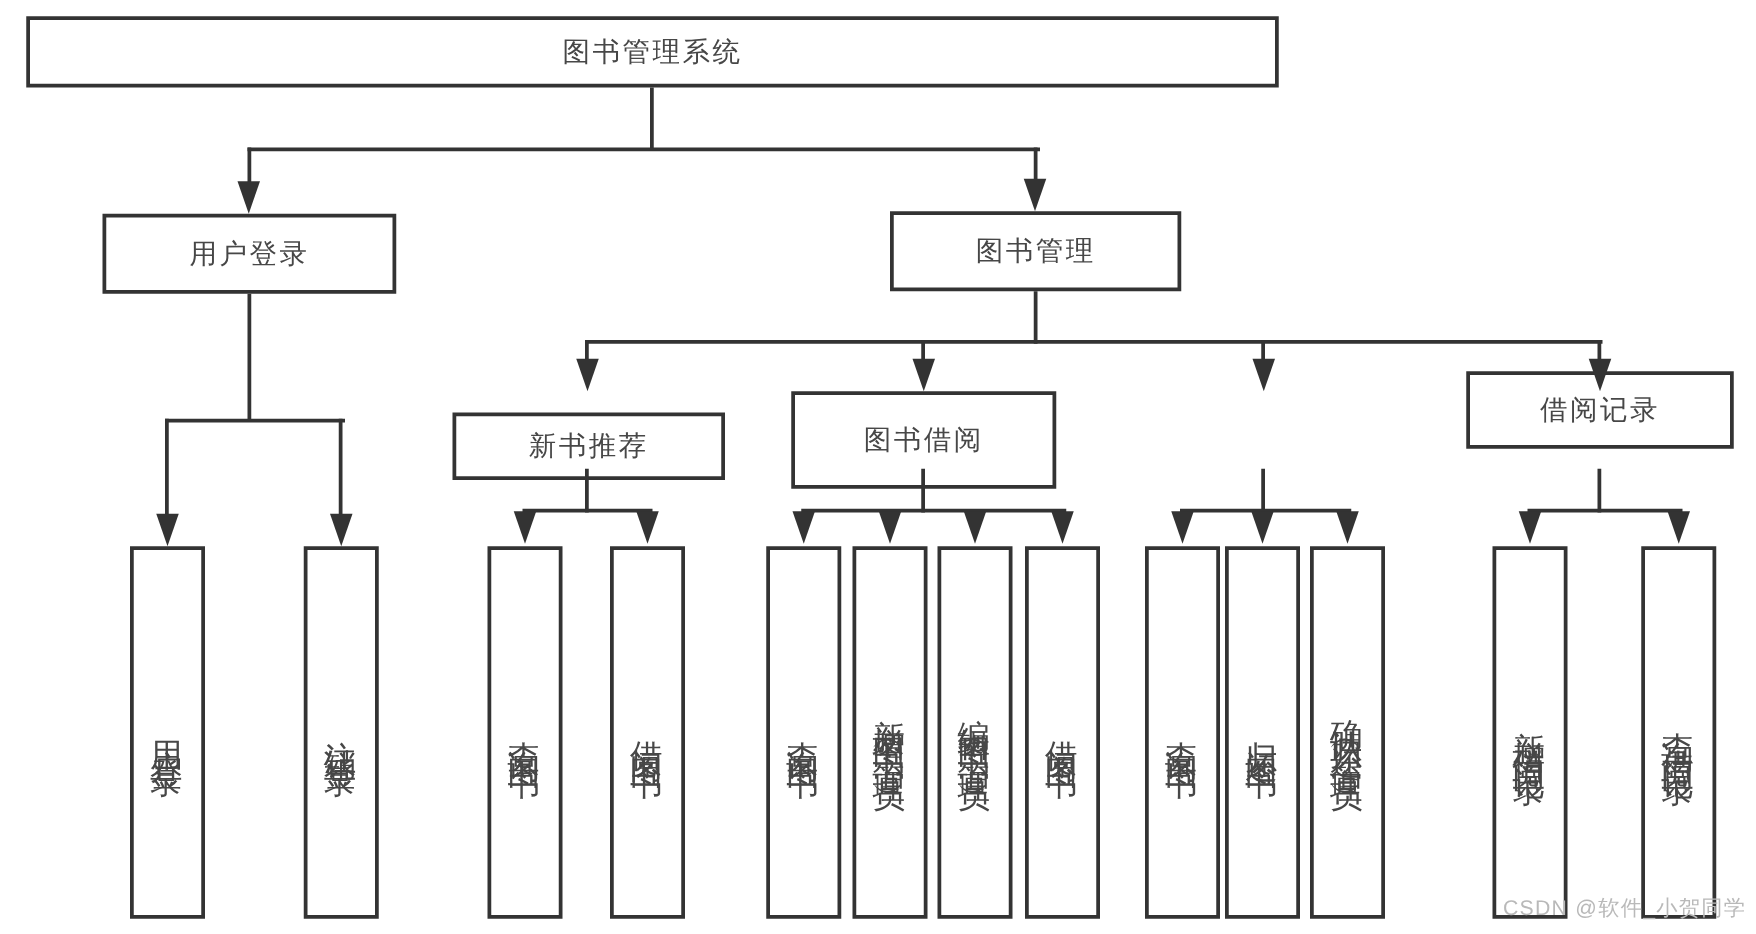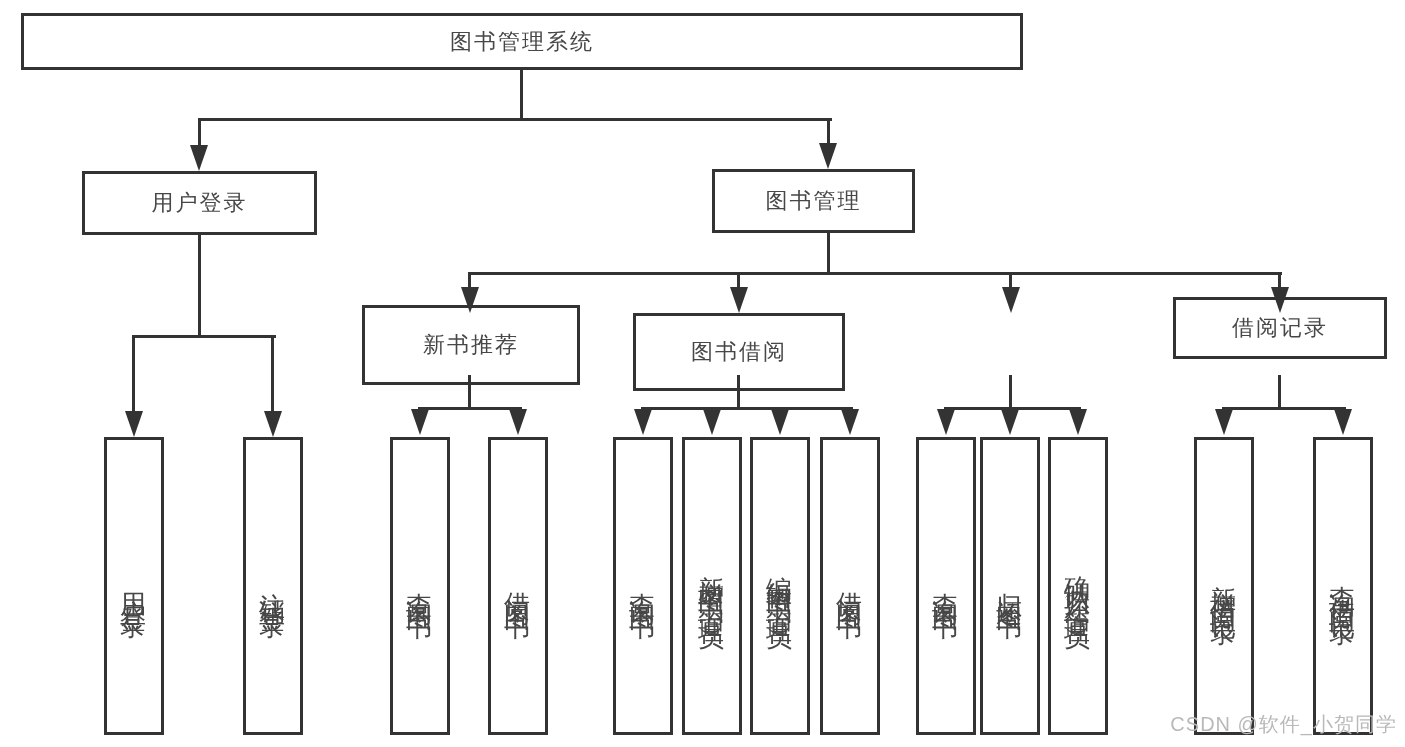--- a/index.html
+++ b/index.html
@@ -7,40 +7,40 @@
   .stage{position:relative;width:1405px;height:747px;background:var(--bg);
          font-family:"Liberation Sans",sans-serif;overflow:hidden;}
   .box{position:absolute;box-sizing:border-box;border:3px solid var(--ink);background:#fff;
        display:flex;align-items:center;justify-content:center;color:var(--text);
        font-size:22px;letter-spacing:2px;white-space:nowrap;}
   .leaf span{writing-mode:vertical-rl;text-orientation:mixed;font-size:26px;
              letter-spacing:7px;white-space:nowrap;}
   .ln{position:absolute;background:var(--ink);}
   .ar{position:absolute;width:0;height:0;border-left:9px solid transparent;
       border-right:9px solid transparent;border-top:26px solid var(--ink);}
-  .wm{position:absolute;right:8px;bottom:9px;font-size:20px;color:var(--wm);
+  .wm{position:absolute;right:8px;bottom:9px;font-size:17px;color:var(--wm);
       letter-spacing:1px;z-index:5;}
 </style>
 </head>
 <body>
 
 <div class="stage">
 
   <div class="box" style="left:21px;top:13px;width:1002px;height:57px">
     <span>图书管理系统</span>
   </div>
 
   <div class="box" style="left:82px;top:171px;width:235px;height:64px">
     <span>用户登录</span>
   </div>
-  <div class="box" style="left:712px;top:169px;width:203px;height:64px">
+  <div class="box" style="left:712px;top:169px;width:233px;height:64px">
     <span>图书管理</span>
   </div>
 
-  <div class="box" style="left:362px;top:305px;width:218px;height:80px">
+  <div class="box" style="left:362px;top:330px;width:218px;height:54px">
     <span>新书推荐</span>
   </div>
   <div class="box" style="left:633px;top:313px;width:212px;height:78px">
     <span>图书借阅</span>
   </div>
   <div class="box" style="left:1173px;top:297px;width:214px;height:62px">
     <span>借阅记录</span>
   </div>
 
   <div class="box leaf" style="left:104px;top:437px;width:60px;height:298px">

